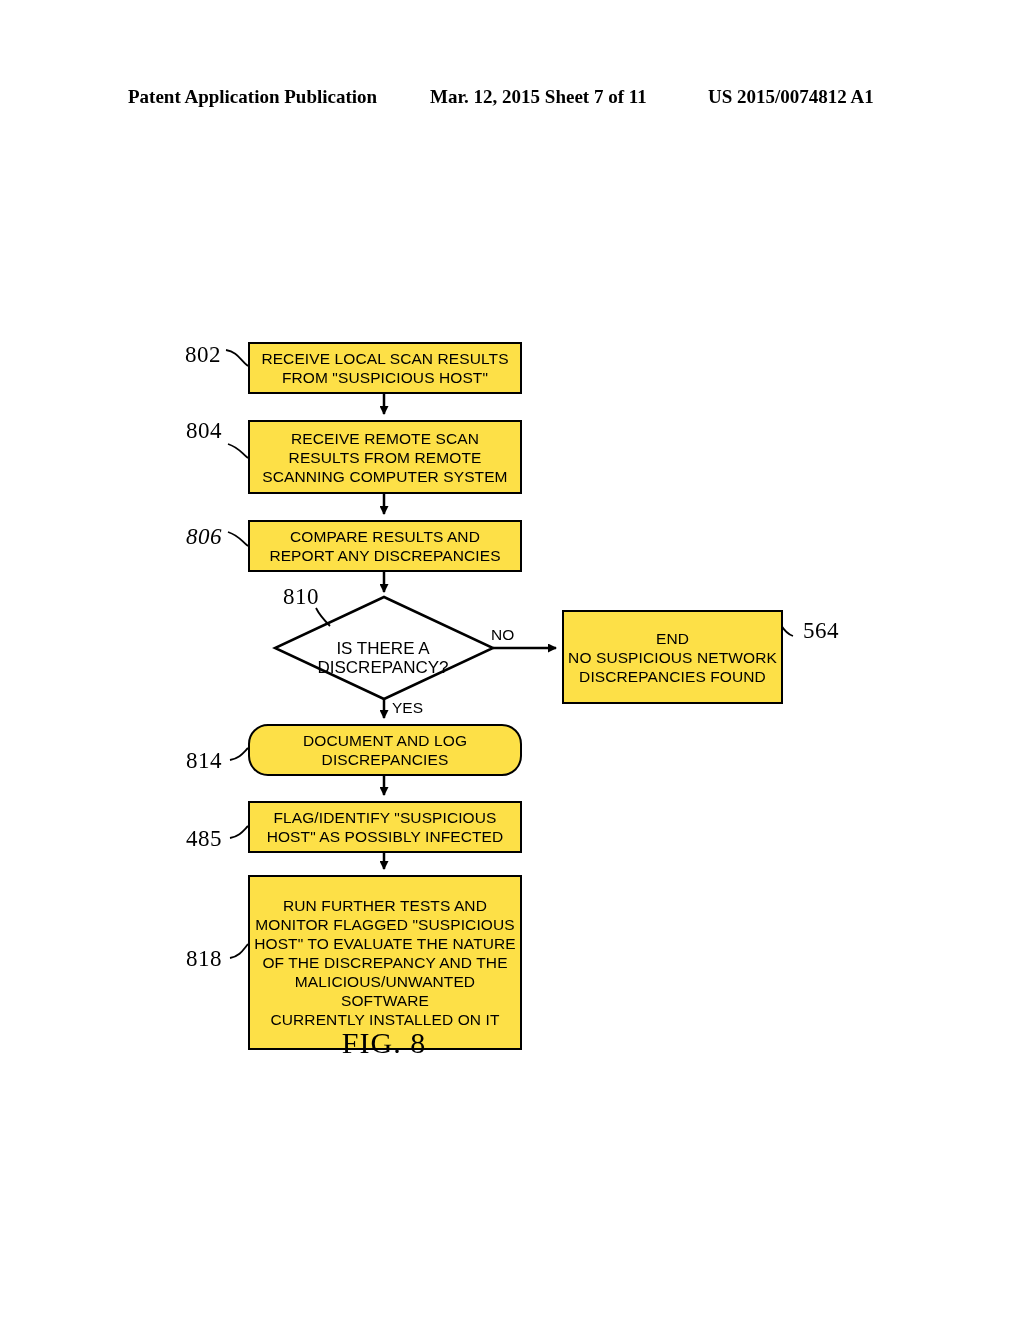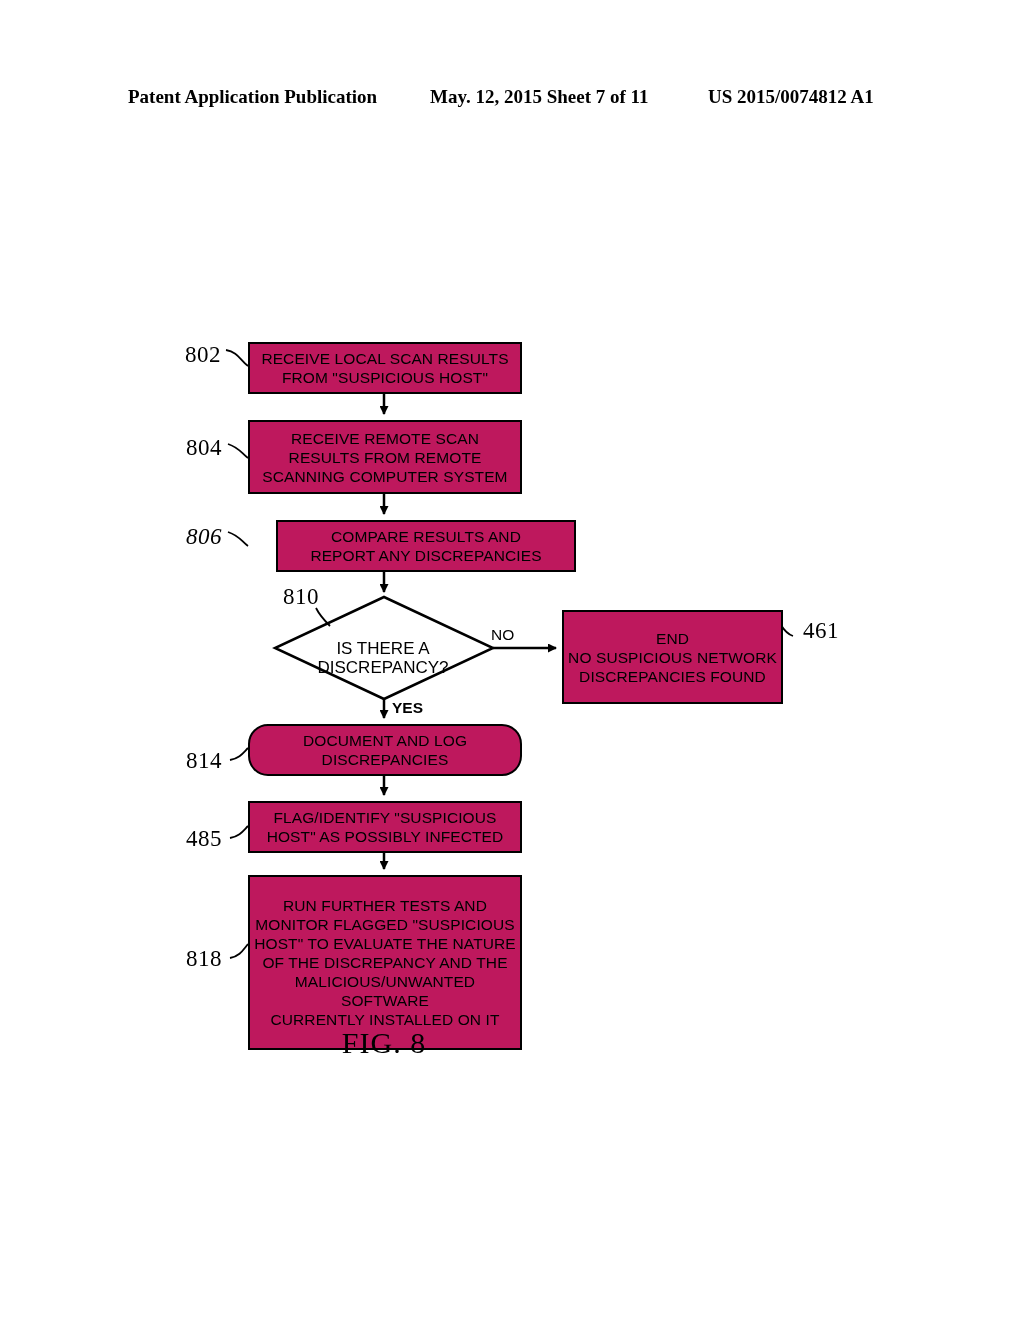--- a/index.html
+++ b/index.html
@@ -61,21 +61,21 @@
     top: 0;
     width: 1024px;
     height: 1320px;
   }
 
   
   .node-box {
     position: absolute;
     box-sizing: border-box;
     border: 2.5px solid #000;
-    background: #be185d;
+    background: #fde047;
     display: flex;
     align-items: center;
     justify-content: center;
     text-align: center;
   }
   .node-text {
     font-family: "Liberation Sans", sans-serif;
     font-size: 15.5px;
     line-height: 19px;
     letter-spacing: 0.1px;
@@ -123,21 +123,21 @@
     font-family: "Liberation Serif", serif;
     font-size: 30px;
     letter-spacing: 1px;
   }
 </style>
 </head>
 <body>
 
 <div id="page-header">
   <span class="hdr-left">Patent Application Publication</span>
-  <span class="hdr-mid">May. 12, 2015  Sheet 7 of 11</span>
+  <span class="hdr-mid">Mar. 12, 2015  Sheet 7 of 11</span>
   <span class="hdr-right">US 2015/0074812 A1</span>
 </div>
 
 <div id="flowchart">
 
   <svg id="flow-svg" viewBox="0 0 1024 1320" xmlns="http://www.w3.org/2000/svg">
     <defs>
       <marker id="arrowhead" markerWidth="9" markerHeight="9" refX="8" refY="4.5" orient="auto" markerUnits="userSpaceOnUse">
         <path d="M0,0 L9,4.5 L0,9 z" fill="#000"></path>
       </marker>
@@ -173,43 +173,43 @@
     <span class="node-text">RECEIVE LOCAL SCAN RESULTS
 FROM "SUSPICIOUS HOST"</span>
   </div>
   <span class="ref-num" style="left:185px; top:342px;">802</span>
 
   <div class="node-box" style="left:248px; top:420px; width:274px; height:74px;">
     <span class="node-text">RECEIVE REMOTE SCAN
 RESULTS FROM REMOTE
 SCANNING COMPUTER SYSTEM</span>
   </div>
-  <span class="ref-num" style="left:186px; top:435px;">804</span>
-
-  <div class="node-box" style="left:248px; top:520px; width:300px; height:52px;margin-left:28px;">
+  <span class="ref-num" style="left:186px; top:418px;">804</span>
+
+  <div class="node-box" style="left:248px; top:520px; width:274px; height:52px;">
     <span class="node-text">COMPARE RESULTS AND
 REPORT ANY DISCREPANCIES</span>
   </div>
   <span class="ref-num" style="left:186px; top:524px;font-style:italic;">806</span>
 
   <div id="diamond-label">
     <span>IS THERE A
 DISCREPANCY?</span>
   </div>
   <span class="ref-num" style="left:283px; top:584px;">810</span>
 
   <span class="branch-label" style="left:491px; top:626px;">NO</span>
-  <span class="branch-label" style="left:392px; top:699px;font-weight:bold;">YES</span>
+  <span class="branch-label" style="left:392px; top:699px;">YES</span>
 
   <div class="node-box" style="left:562px; top:610px; width:221px; height:94px;">
     <span class="node-text">END
 NO SUSPICIOUS NETWORK
 DISCREPANCIES FOUND</span>
   </div>
-  <span class="ref-num" style="left:803px; top:618px;">461</span>
+  <span class="ref-num" style="left:803px; top:618px;">564</span>
 
   <div class="node-box" style="left:248px; top:724px; width:274px; height:52px;border-radius:20px;">
     <span class="node-text">DOCUMENT AND LOG
 DISCREPANCIES</span>
   </div>
   <span class="ref-num" style="left:186px; top:748px;">814</span>
 
   <div class="node-box" style="left:248px; top:801px; width:274px; height:52px;">
     <span class="node-text">FLAG/IDENTIFY "SUSPICIOUS
 HOST" AS POSSIBLY INFECTED</span>

